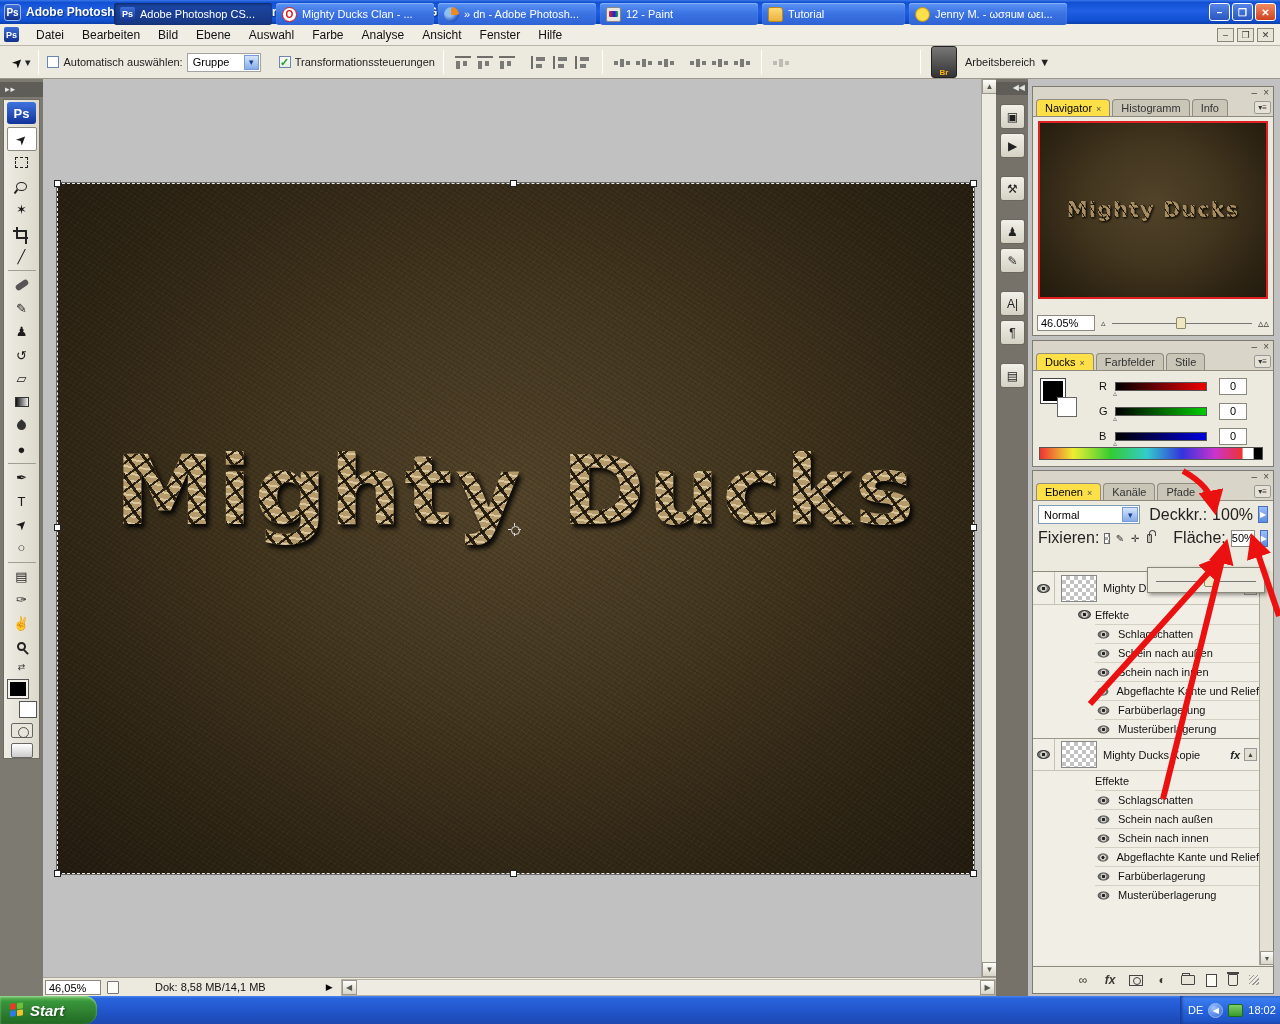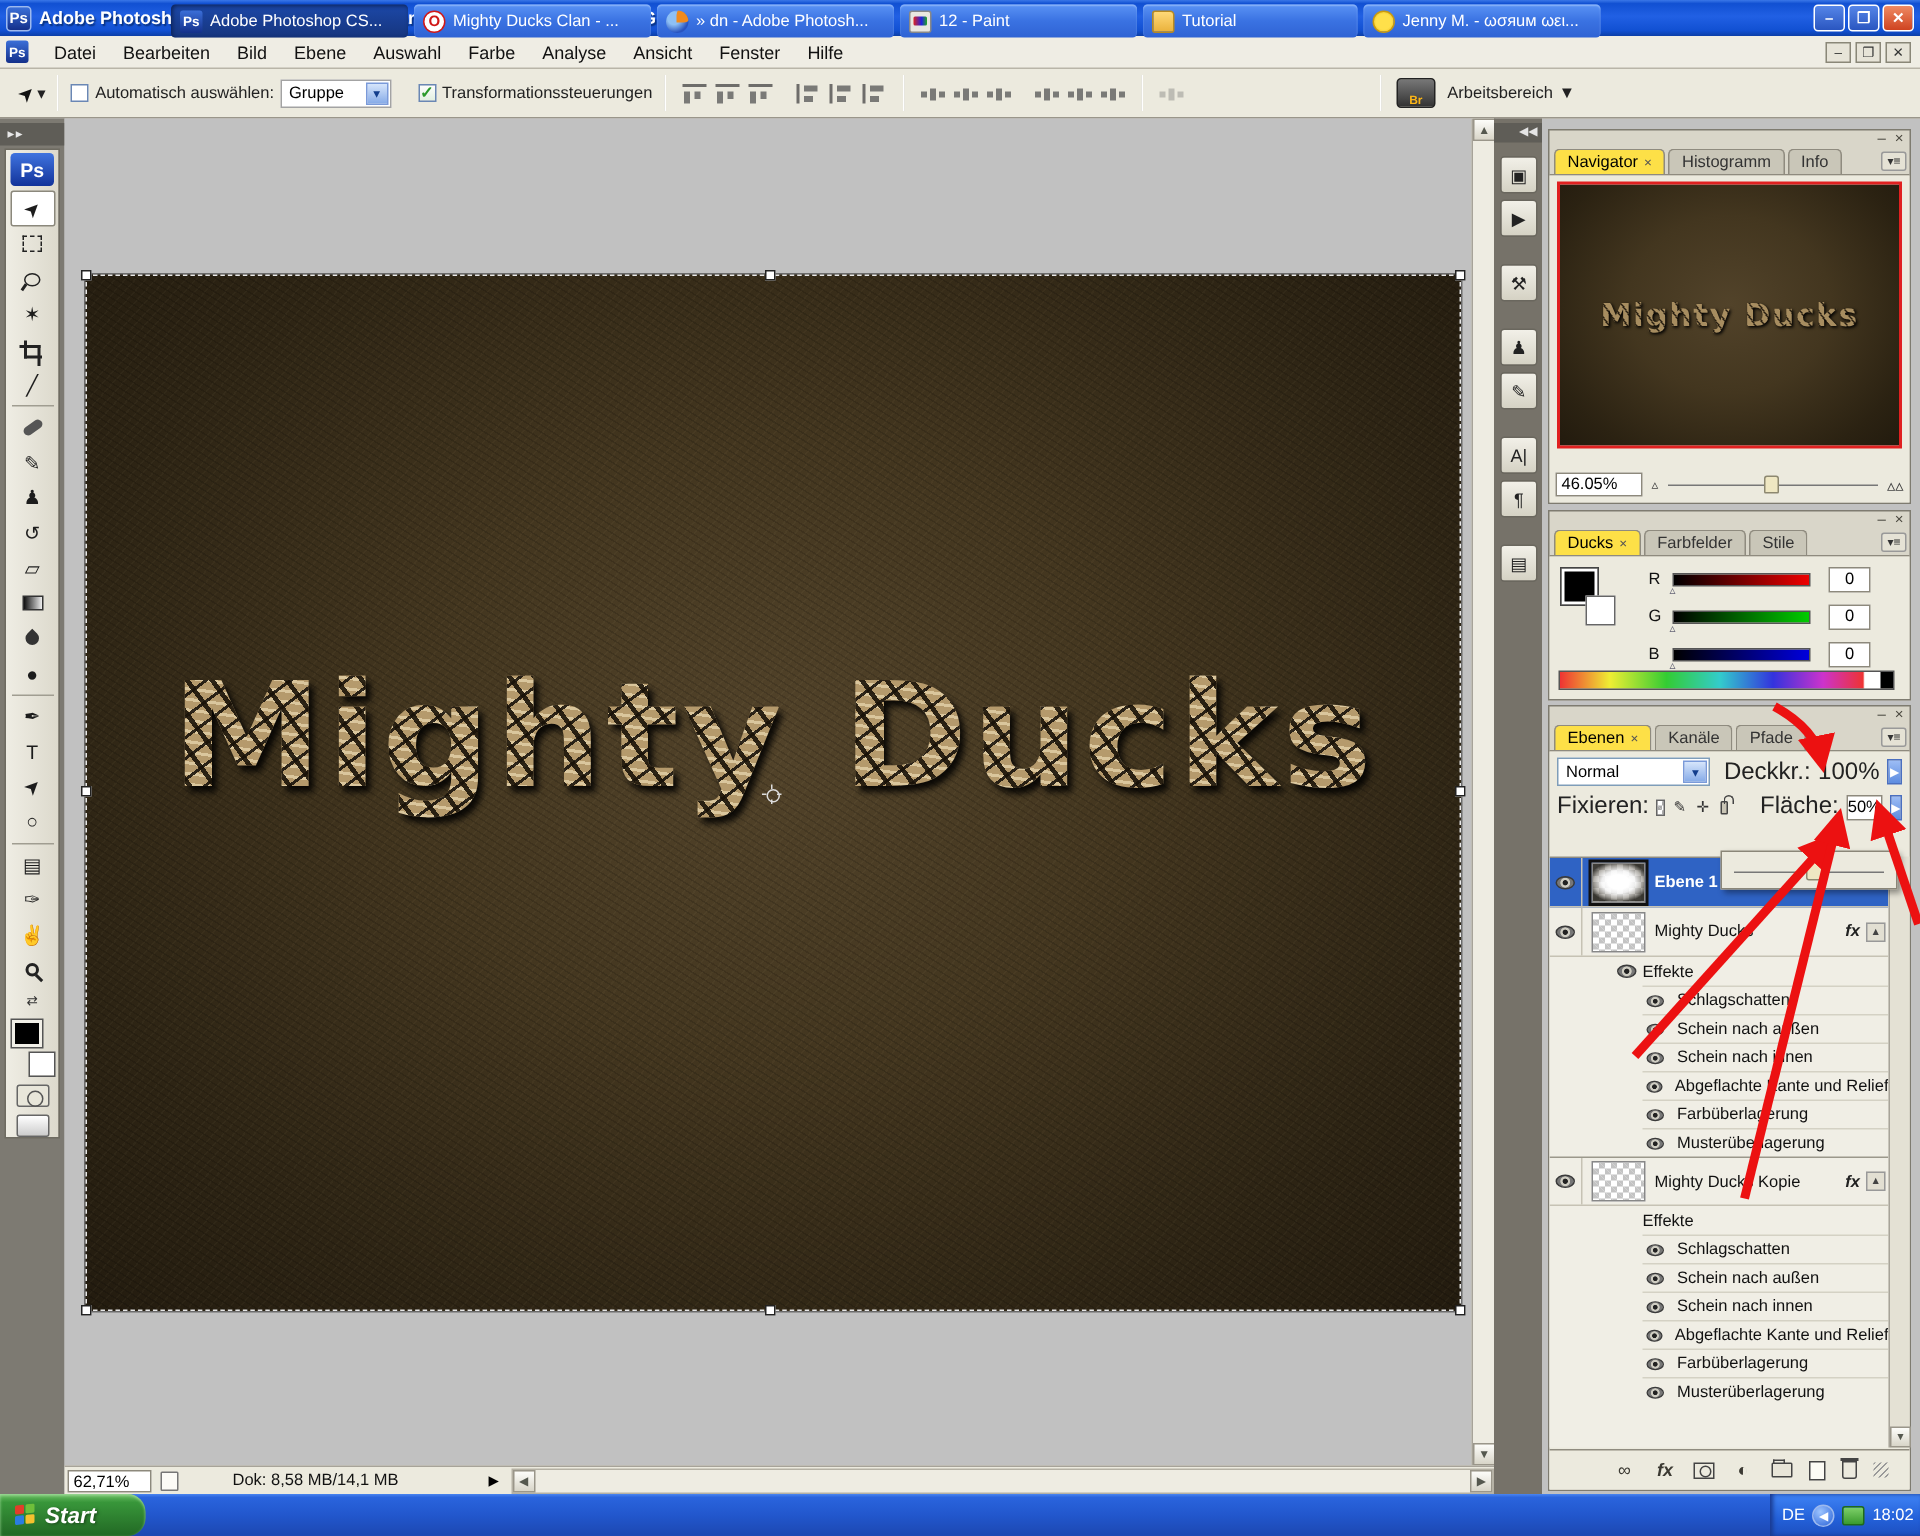--- a/index.html
+++ b/index.html
@@ -34,21 +34,21 @@
   .cb{width:12px;height:12px;border:1px solid #6a87b4;background:#fff;display:inline-block;margin-right:4px;}
   .cb.checked{background:linear-gradient(180deg,#fdfdfd,#e2efe0);color:#2a9a2a;font-size:11px;line-height:10px;text-align:center;font-weight:bold;}
   .xpselect{height:19px;background:#fff;border:1px solid #a3a3a3;display:flex;align-items:center;font-size:11px;padding-left:5px;width:74px;margin:0 4px;position:relative;}
   .xpselect .arr{position:absolute;right:1px;top:1px;bottom:1px;width:15px;background:linear-gradient(180deg,#d6e5fb,#86abe8);
     border:1px solid #7a9ad9;color:#123d8c;font-size:9px;display:flex;align-items:center;justify-content:center;}
   .alico{width:16px;height:13px;margin:0 3px;display:inline-block;opacity:.75;}
   .alico.v{border-left:2px solid #444;background:linear-gradient(#555,#555) 3px 1px/9px 4px no-repeat,linear-gradient(#555,#555) 3px 8px/6px 4px no-repeat;}
   .alico.h{border-top:2px solid #444;background:linear-gradient(#555,#555) 1px 3px/4px 8px no-repeat,linear-gradient(#555,#555) 8px 3px/4px 5px no-repeat;}
   .alico.d{background:linear-gradient(#555,#555) 0 5px/4px 4px no-repeat,linear-gradient(#555,#555) 6px 3px/4px 8px no-repeat,linear-gradient(#555,#555) 12px 5px/4px 4px no-repeat;}
   .alico.dim{opacity:.3;}
-  .bridge{width:26px;height:20px;background:linear-gradient(180deg,#777,#333);border-radius:3px;color:#fbb517;font-size:8px;font-weight:bold;
+  .bridge{width:26px;height:32px;background:linear-gradient(180deg,#777,#333);border-radius:3px;color:#fbb517;font-size:8px;font-weight:bold;
     display:flex;align-items:flex-end;justify-content:center;margin:0 8px 0 2px;border:1px solid #222;}
   .ws-label{font-size:11px;color:#222;}
 
   
   .toolcol{left:0;top:79px;width:43px;height:917px;background:#7d7a72;}
   .toolhdr{left:0;top:82px;width:43px;height:15px;background:#5f5d57;color:#e8e8e8;font-size:9px;letter-spacing:1px;padding-left:5px;line-height:14px;}
   .toolstrip{left:3px;top:99px;width:37px;height:660px;background:linear-gradient(90deg,#efede4,#dcd9cc);border:1px solid #6e6b61;
     display:flex;flex-direction:column;align-items:center;padding-top:2px;}
   .pslogo{width:29px;height:23px;background:linear-gradient(180deg,#3f73df,#12339a);border-radius:3px;color:#fff;font-weight:bold;font-size:13px;
     display:flex;align-items:center;justify-content:center;margin-bottom:3px;}
@@ -388,21 +388,21 @@
     <span class="handle" style="left:452px;bottom:-4px;"></span>
     <span class="handle" style="right:-4px;bottom:-4px;"></span>
   </div>
 
   <div class="vscroll p">
     <span class="sbtn" style="position:absolute;top:0;">▲</span>
     <span class="sbtn" style="position:absolute;bottom:0;">▼</span>
   </div>
 
   <div class="statusbar p">
-    <span class="zoombox">62,71%</span>
+    <span class="zoombox">46,05%</span>
     <span class="pageico"></span>
     <span class="docinfo">Dok: 8,58 MB/14,1 MB</span>
     <span style="margin-right:8px;font-size:9px;">▶</span>
     <span class="hscroll">
       <span class="sbtn">◀</span>
       <span class="sbtn">▶</span>
     </span>
   </div>
 
   <div class="dockcol p"></div>
@@ -514,27 +514,20 @@
         <span class="fillbox">50%</span>
         <span class="chip">▶</span>
       </div>
       <div class="fillpopup">
         <span class="track"></span>
         <span class="thumb"></span>
       </div>
 
       <div class="lrows">
 
-        <div class="lrow sel">
-          <span class="eyecell">
-              <span class="eye"></span>
-            </span>
-          <span class="lthumb blob selth"></span>
-          <span class="lname">Ebene 1</span>
-        </div>
 
         <div class="lrow">
           <span class="eyecell">
               <span class="eye"></span>
             </span>
           <span class="lthumb checker"></span>
           <span class="lname">Mighty Ducks</span>
           <span class="fxlbl">fx</span>
           <span class="collchip">▲</span>
         </div>

